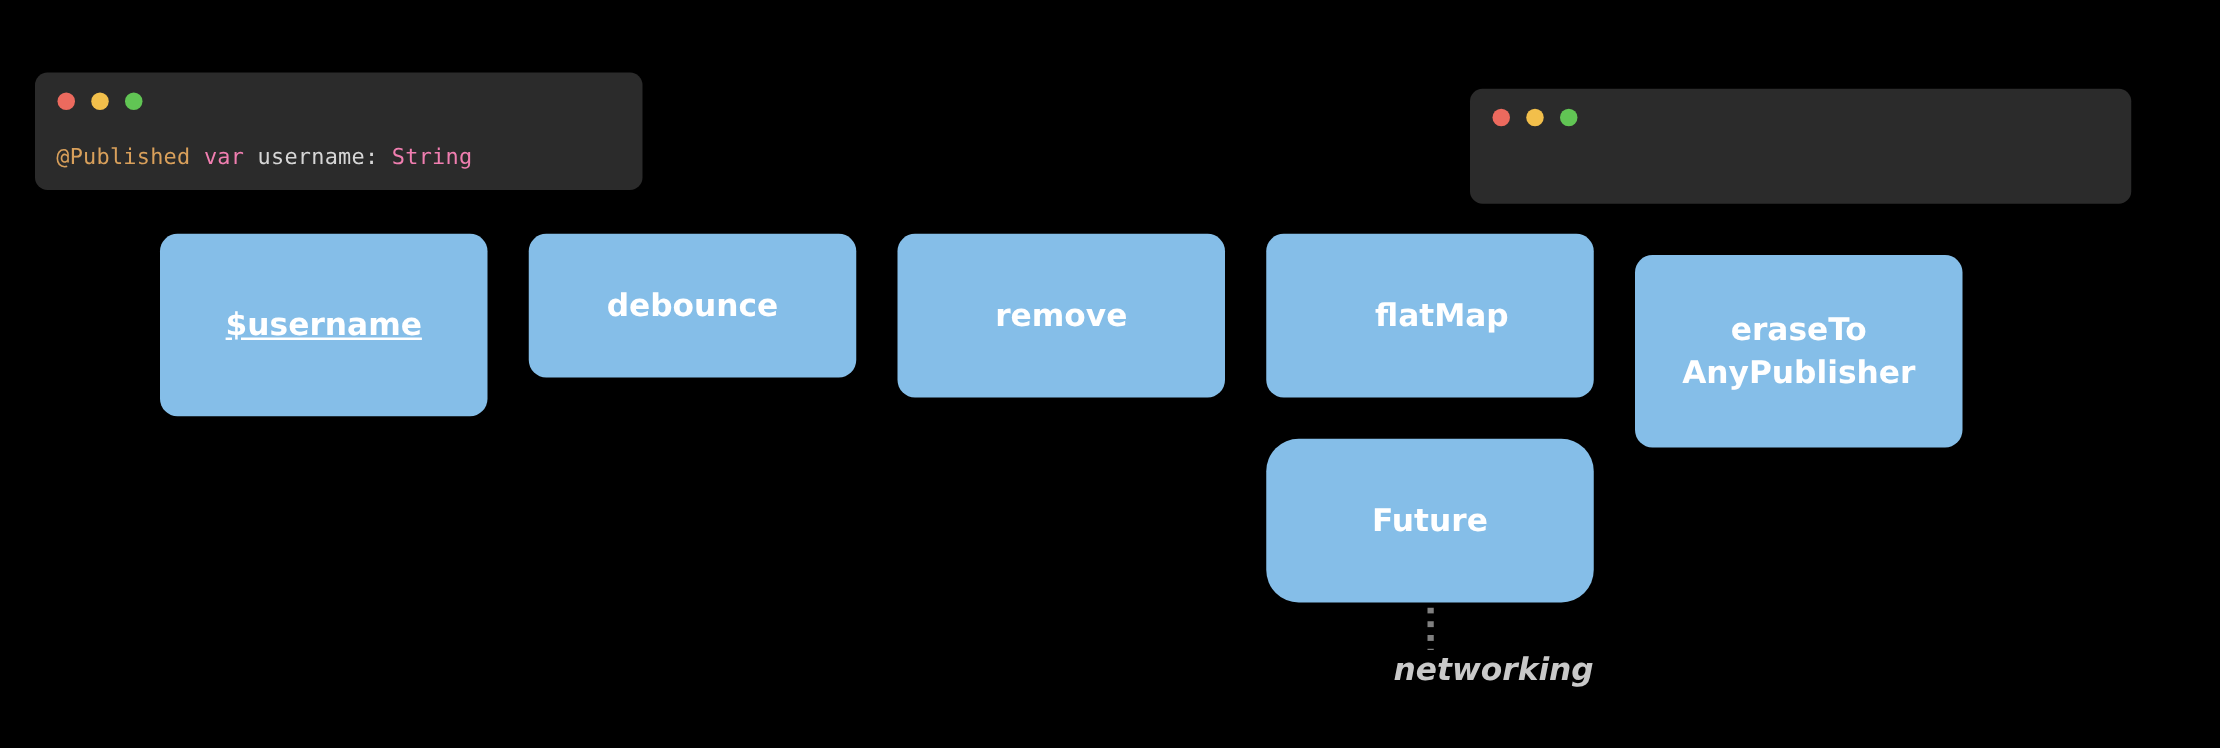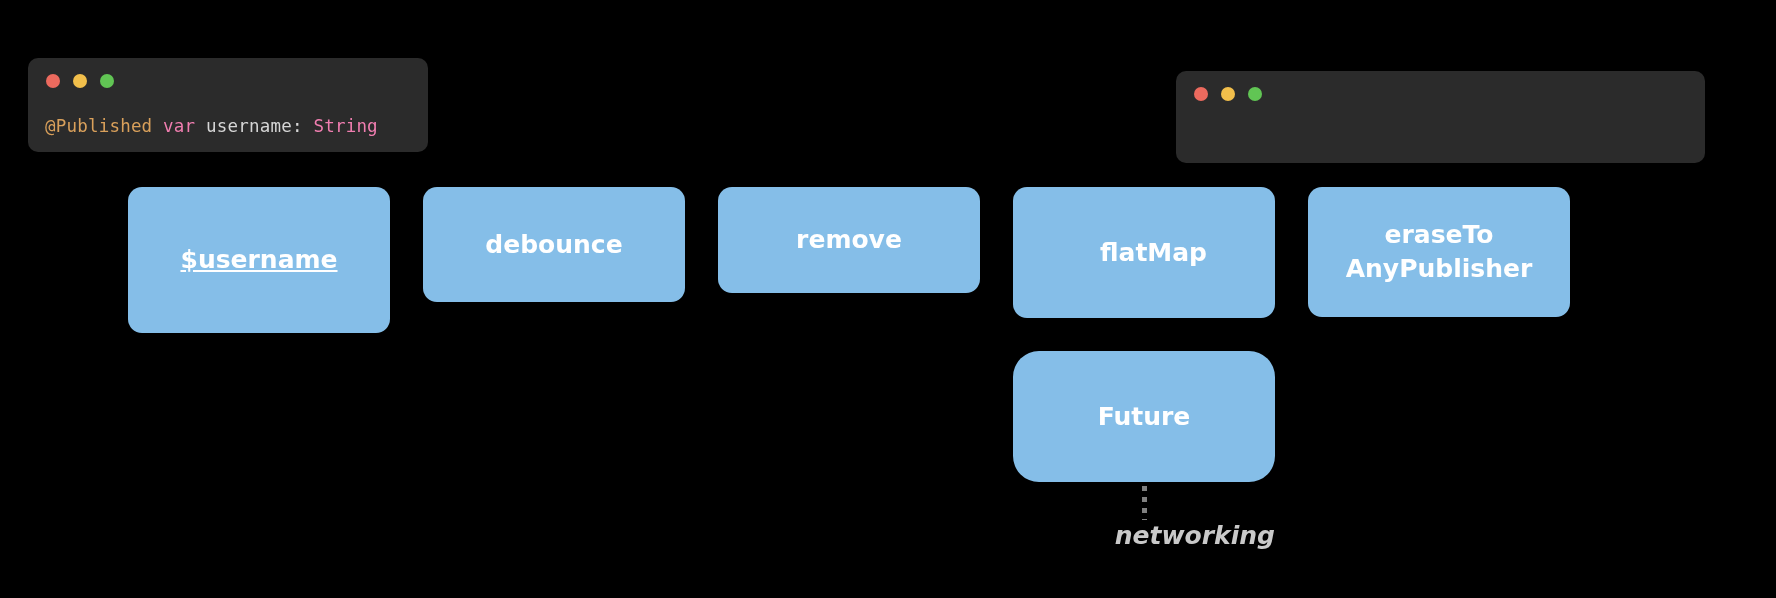--- a/index.html
+++ b/index.html
@@ -15,21 +15,21 @@
     font-family: "DejaVu Sans", sans-serif;
   }
 
   
   .code-window {
     position: absolute;
     background: #2b2b2b;
     border-radius: 10px;
     box-sizing: border-box;
   }
-  .code-window.left  { left: 28px;   top: 58px;  width: 400px; height: 94px; }
+  .code-window.left  { left: 28px;   top: 58px;  width: 486px; height: 94px; }
   .code-window.right { left: 1176px; top: 71px;  width: 529px; height: 92px; }
 
   .traffic-lights {
     position: absolute;
     display: flex;
     gap: 13px;
     align-items: center;
   }
   .code-window.left  .traffic-lights { left: 18px; top: 16px; }
   .code-window.right .traffic-lights { left: 18px; top: 16px; }
@@ -74,23 +74,23 @@
     color: #ffffff;
     font-weight: bold;
     font-size: 25px;
     line-height: 1.35;
     box-sizing: border-box;
     padding: 4px 10px;
   }
 
   #node-username      { left: 128px;  top: 187px; width: 262px; height: 146px; text-decoration: underline; }
   #node-debounce      { left: 423px;  top: 187px; width: 262px; height: 115px; }
-  #node-removedupes   { left: 718px;  top: 187px; width: 262px; height: 106px; }
+  #node-removedupes   { left: 718px;  top: 187px; width: 262px; height: 131px; }
   #node-flatmap       { left: 1013px; top: 187px; width: 262px; height: 131px; padding-left: 29px; }
-  #node-erasetoany    { left: 1308px; top: 187px; width: 262px; height: 130px; }
+  #node-erasetoany    { left: 1308px; top: 204px; width: 262px; height: 154px; }
   #node-future        { left: 1013px; top: 351px; width: 262px; height: 131px; border-radius: 26px; }
 
   
   #dotted-connector {
     position: absolute;
     left: 1142px;
     top: 486px;
     width: 5px;
     height: 34px;
     background-image: linear-gradient(to bottom, #808080 0 5px, transparent 5px 11px);

